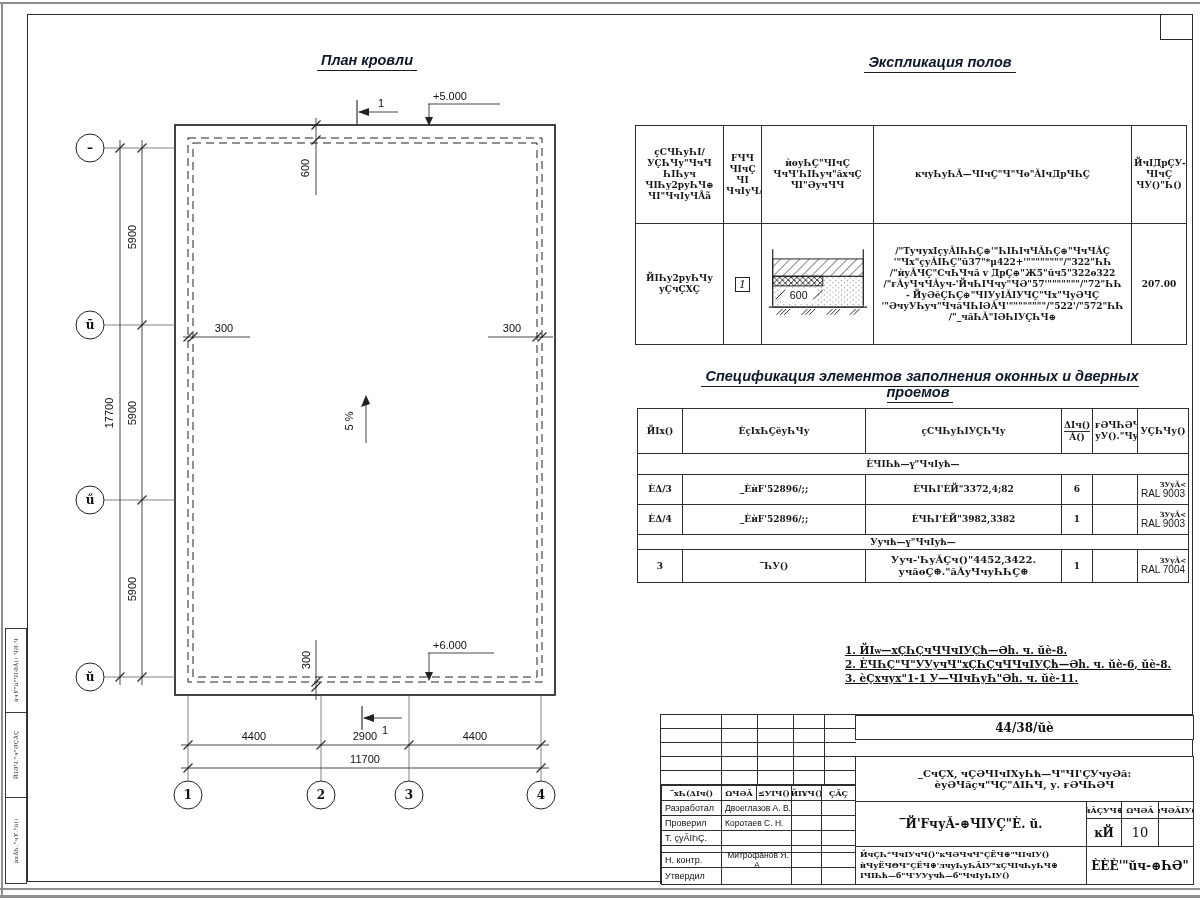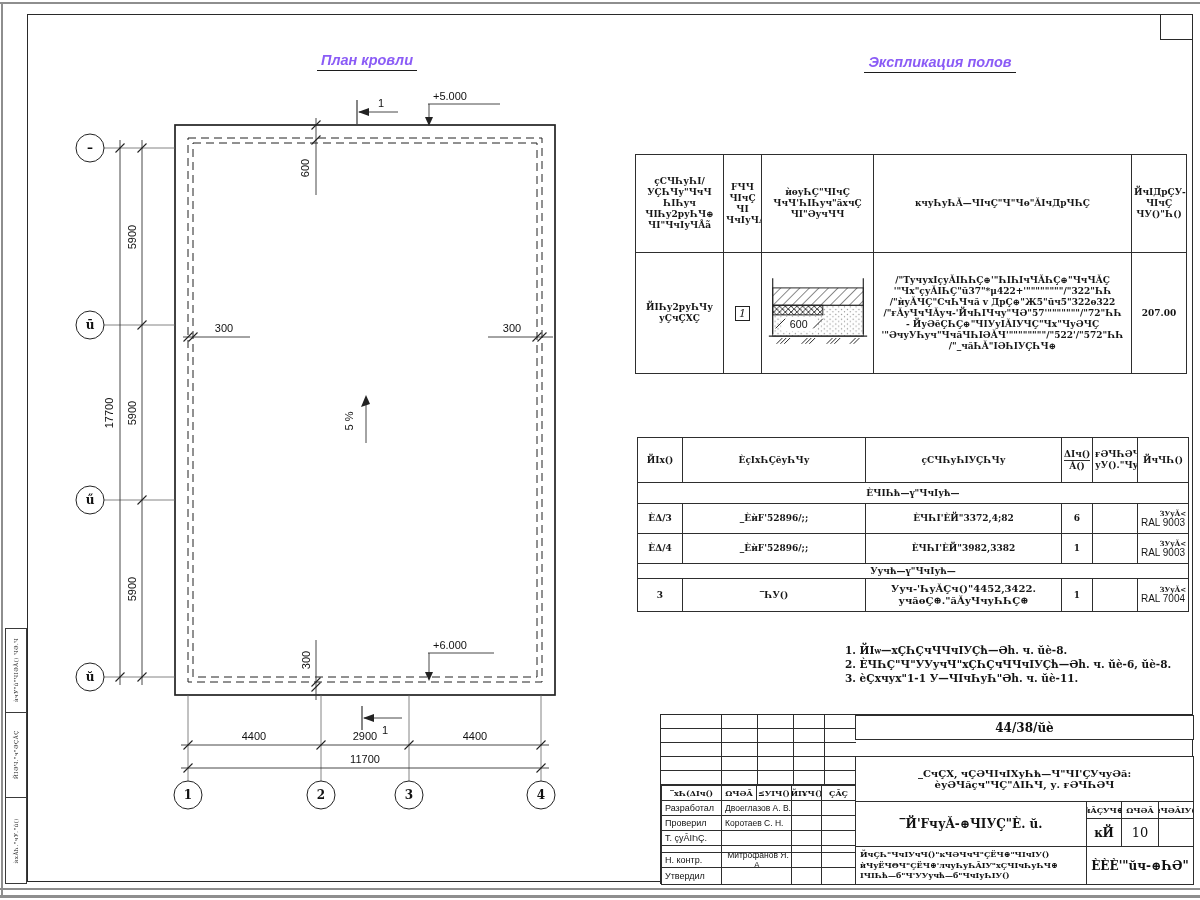--- a/index.html
+++ b/index.html
@@ -7,51 +7,51 @@
          font-family:"Liberation Sans",sans-serif;color:#111;}
   
   .edge{position:absolute;background:#8e8e8e;}
   
   .frame{position:absolute;left:27px;top:14px;width:1166px;height:868px;
          border:1.6px solid #2a2a2a;box-sizing:border-box;}
   .tr-box{position:absolute;left:1160px;top:15px;width:33px;height:25px;
           border-left:1.4px solid #2a2a2a;border-bottom:1.4px solid #2a2a2a;box-sizing:border-box;}
   
   .dtitle{position:absolute;font:italic 600 14.5px "Liberation Sans",sans-serif;
-          text-align:center;color:#8b5cf6;}
+          text-align:center;color:#0f172a;}
   .dtitle span{border-bottom:1.3px solid #1c1c1c;padding:0 4px 2px 4px;}
   
   svg{position:absolute;}
   .wall{stroke:#222;stroke-width:1.7;fill:none;}
   .dash{stroke:#222;stroke-width:1;fill:none;stroke-dasharray:8 5;}
   .thin{stroke:#666;stroke-width:0.8;}
   .dim{stroke:#333;stroke-width:0.9;}
   .tick{stroke:#222;stroke-width:1.1;}
   .axc{stroke:#222;stroke-width:1;fill:none;}
   .arr{fill:#222;stroke:none;}
   text{fill:#111;}
   .dimtxt{font:11px "Liberation Sans",sans-serif;}
   .axtxt{font:700 12px "DejaVu Serif",serif;}
   .lbltxt{font:11px "Liberation Sans",sans-serif;}
   
-  table.tbl{position:absolute;border-collapse:collapse;table-layout:fixed;background:#fff;margin-top:29px;}
+  table.tbl{position:absolute;border-collapse:collapse;table-layout:fixed;background:#fff;}
   .tbl td{border:1px solid #2e2e2e;padding:1px 2px;text-align:center;vertical-align:middle;
           font:600 9px/11px "DejaVu Serif",serif;color:#161616;overflow:hidden;}
   .pre{white-space:pre-line;}
   .gar10{font:600 10.5px/13.5px "DejaVu Serif",serif;text-align:left;padding-left:4px;}
   .gar11{font:600 11px/13px "DejaVu Serif",serif;}
   .num12{font:12px "DejaVu Serif",serif;}
   .num13{font:13px "DejaVu Serif",serif;}
   .secrow{font:600 10.5px "DejaVu Serif",serif;}
   .notecell{text-align:left;padding-left:3px;}
   .note-top{font:600 7px/7px "DejaVu Serif",serif;text-align:right;}
   .note-bot{font:10px/11px "Liberation Sans",sans-serif;}
   .typebox{display:inline-block;border:1px solid #222;padding:0 3px;font:italic 11px "DejaVu Serif",serif;}
   
-  .notes{position:absolute;left:845px;top:644px;font:600 10.5px/13.8px "DejaVu Serif",serif;color:#151515;}
+  .notes{position:absolute;left:845px;top:644px;font:600 10.5px/13.8px "DejaVu Serif",serif;color:#151515;text-decoration:underline;}
   
   .tb{position:absolute;left:660px;top:714px;width:533px;height:170px;box-sizing:border-box;
       border:1.5px solid #2a2a2a;background:#fff;}
   .c{position:absolute;border:1px solid #2e2e2e;box-sizing:border-box;display:flex;
      align-items:center;justify-content:center;text-align:center;overflow:hidden;background:#fff;}
   .rolelbl{font:9px "Liberation Sans",sans-serif;justify-content:flex-start;padding-left:3px;}
   .rolename{font:8.5px "Liberation Sans",sans-serif;justify-content:flex-start;padding-left:3px;}
   .revhead{font:600 8px "DejaVu Serif",serif;}
   .revgrid{position:absolute;left:0;top:0;width:195px;height:70px;display:grid;
            grid-template-columns:60px 35px 35px 30px 1fr;grid-template-rows:repeat(5,1fr);
@@ -88,20 +88,21 @@
       <span class="vtxt">ЙІӘЧ."ч"ӘÇǍÇ</span>
     </div>
   <div class="vcell" style="top:797px;height:87px;">
       <span class="vtxt">ѝхǍҺ."чУ."ū()</span>
     </div>
 
   <div class="dtitle" style="left:287px;top:52px;width:160px;"><span>План кровли</span></div>
 
   <div class="dtitle" style="left:850px;top:54px;width:180px;"><span>Экспликация полов</span></div>
 
+  <div class="dtitle" style="left:675px;top:368px;width:490px;"><span>Спецификация элементов заполнения оконных и дверных проемов</span></div>
 
   <svg viewBox="40 80 590 770" style="left:40px;top:80px;width:590px;height:770px;">
     <defs>
       <g id="tk">
           <line class="tick" x1="-4.5" y1="4.5" x2="4.5" y2="-4.5"></line>
         </g>
     </defs>
 
     <rect class="wall" x="175" y="125" width="380" height="570"></rect>
     <rect class="dash" x="188" y="138" width="354" height="544"></rect>
@@ -310,21 +311,21 @@
         <tr style="height:45px;">
       <td>ЙІх()</td>
       <td class="gar11">ÈçІхҺÇĕуҺЧу</td>
       <td class="gar11">ҫСЧҺуҺІУÇҺЧу</td>
       <td>
         <div style="border-bottom:1px solid #2e2e2e;">ΔІч()</div>
         <div>Ǎ()</div>
       </td>
       <td class="pre">ғӘЧҺӘЧ
 уУ()."Чу()</td>
-      <td>ЙчЧҺ()</td>
+      <td>УÇҺЧу()</td>
     </tr>
     <tr style="height:21px;">
       <td colspan="6" class="secrow">ÈЧІҺћ—ү"ЧчІућ—</td>
     </tr>
     <tr style="height:30px;">
       <td class="gar11">ÈΔ/3</td>
       <td class="gar11">_ÈѝF'52896/;;</td>
       <td class="gar11">ÈЧҺІ'ÈЙ"3372,4;82</td>
       <td class="num12">6</td>
       <td></td>

